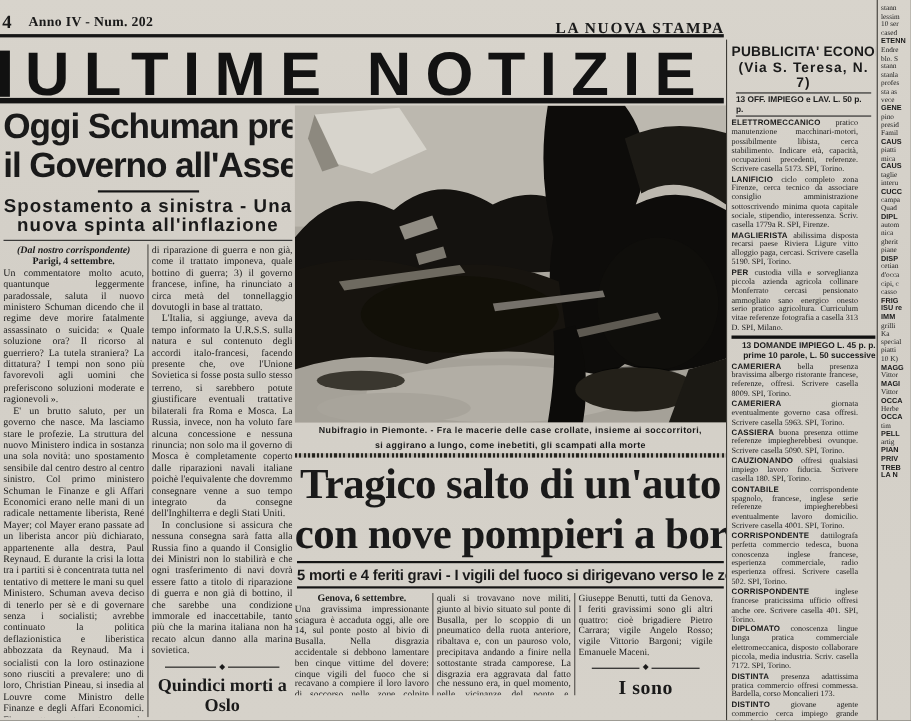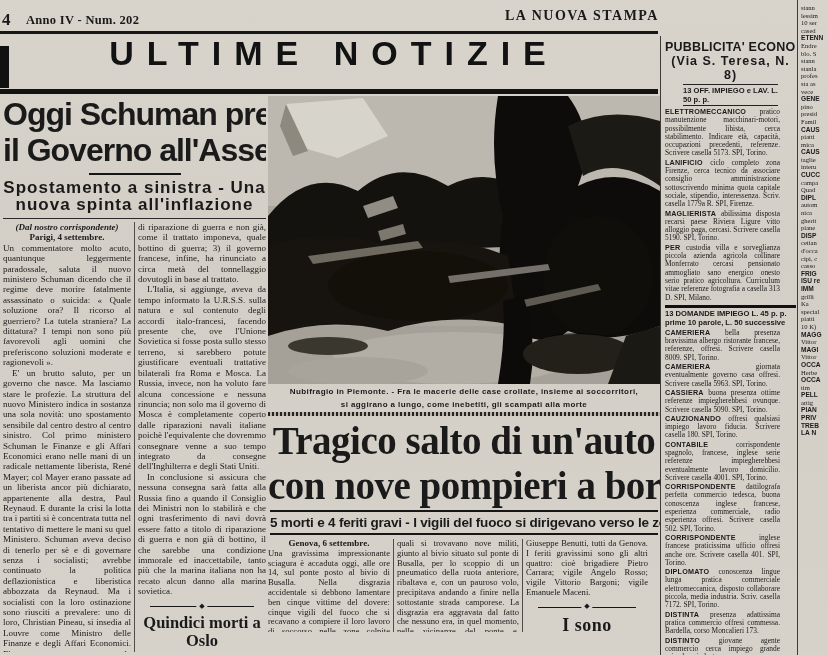--- a/index.html
+++ b/index.html
@@ -4,26 +4,26 @@
 <style>
   html,body{margin:0;padding:0;background:#8a8880;}
   #page{
     position:relative;width:828px;height:655px;overflow:hidden;
     background:linear-gradient(180deg,#d8d4cc 0%,#d3cfc7 40%,#d6d2ca 100%);
     color:#1a1a1a;font-family:"Liberation Serif",serif;
   }
   
   .mast-pagenum{position:absolute;left:2px;top:10px;font-size:17px;font-weight:bold;}
   .mast-issue{position:absolute;left:26px;top:13px;font-size:12.5px;font-weight:bold;letter-spacing:.3px;}
-  .mast-title{position:absolute;left:505px;top:8px;font-size:14px;font-weight:bold;letter-spacing:1.5px;}
+  .mast-title{position:absolute;left:505px;top:19px;font-size:14px;font-weight:bold;letter-spacing:1.5px;}
   .mast-rule{position:absolute;left:0;top:31px;width:658px;height:3px;background:#161616;}
   
   .banner-stub{position:absolute;left:0;top:46px;width:9px;height:42px;background:#111;}
   .banner{position:absolute;left:14px;top:34px;width:640px;text-align:center;
-    font-family:"Liberation Sans",sans-serif;font-weight:bold;font-size:34px;
+    font-family:"Liberation Sans",sans-serif;font-weight:bold;font-size:56px;
     letter-spacing:13px;white-space:nowrap;color:#121212;}
   .banner-rule{position:absolute;left:0;top:89px;width:658px;height:5px;background:#131313;}
   
   .schuman{position:absolute;left:3px;top:96px;width:263px;height:559px;overflow:hidden;}
   .schuman h1{margin:0;text-align:center;font-family:"Liberation Sans",sans-serif;
     font-size:32px;line-height:36px;font-weight:bold;letter-spacing:-1px;white-space:nowrap;}
   .short-rule{width:92px;height:2px;background:#161616;margin:5px auto 4px auto;}
   .schuman h2{margin:0;text-align:center;font-family:Liberation Sans, sans-serif;
     font-size:17px;line-height:17px;font-weight:bold;letter-spacing:1px;white-space:nowrap;}
   .sub-rule{width:100%;height:1px;background:#2a2a2a;margin:5px 0 3px 0;}
@@ -56,24 +56,24 @@
   .threecol{display:flex;margin-top:4px;height:142px;overflow:hidden;}
   .threecol .vrule{width:1px;background:#4f4d48;margin:0 3px;}
   .tcol{width:122px;font-size:8.6px;line-height:9.8px;text-align:justify;overflow:hidden;}
   
   .classifieds{position:absolute;left:660px;top:36px;width:136px;height:619px;overflow:hidden;
     border-left:1px solid #3d3b36;padding-left:4px;box-sizing:border-box;}
   .cl-h1{margin:4px 0 0 0;font-family:"Liberation Sans",sans-serif;font-weight:bold;
     font-size:12.5px;letter-spacing:.2px;text-align:center;white-space:nowrap;}
   .cl-h2{margin:0 0 2px 0;font-family:"Liberation Sans",sans-serif;font-weight:bold;
     font-size:12.5px;letter-spacing:1px;text-align:center;}
-  .cl-sec{border-top:1px solid #222;border-bottom:1px solid #222;margin:2px 18px;
+  .cl-sec{border-top:1px solid #222;border-bottom:1px solid #222;margin:2px 4px;
     font-weight:bold;font-size:7.6px;padding:1px 0;font-family:"Liberation Sans",sans-serif;}
   .cl-sec2{border-top:3px solid #111;margin:3px 0 2px 0;font-weight:bold;font-size:7.6px;
-    padding-top:1px;font-family:"Liberation Sans",sans-serif;}
+    padding-top:1px;font-family:"Liberation Sans",sans-serif;text-align:right;}
   .adlist p{margin:0 16px 1px 0;font-size:7.4px;line-height:8.3px;text-align:justify;}
   .adlist b{font-family:"Liberation Sans",sans-serif;font-size:7.2px;letter-spacing:.2px;}
   
   .edgestrip{position:absolute;left:797px;top:0;width:31px;height:655px;overflow:hidden;
     border-left:1px solid #3d3b36;padding:4px 0 0 3px;box-sizing:border-box;}
   .edgestrip div{font-size:6.6px;line-height:7.6px;white-space:nowrap;}
   .edgestrip div.b{font-weight:bold;font-family:"Liberation Sans",sans-serif;}
 </style>
 </head>
 <body>
@@ -177,21 +177,21 @@
           <div class="divider"></div>
           <h3>I sono dell'alluvione</h3>
 
         </div>
       </div>
     </div>
   </div>
 
   <div class="classifieds">
     <div class="cl-h1">PUBBLICITA' ECONOMICA</div>
-    <div class="cl-h2">(Via S. Teresa, N. 8)</div>
+    <div class="cl-h2">(Via S. Teresa, N. 7)</div>
     <div class="cl-sec">13 OFF. IMPIEGO e LAV. L. 50 p. p.</div>
     <div class="adlist">
         <p><b>ELETTROMECCANICO </b>pratico manutenzione macchinari-motori, possibilmente libista, cerca stabilimento. Indicare età, capacità, occupazioni precedenti, referenze. Scrivere casella 5173. SPI, Torino.</p>
         <p><b>LANIFICIO </b>ciclo completo zona Firenze, cerca tecnico da associare consiglio amministrazione sottoscrivendo minima quota capitale sociale, stipendio, interessenza. Scriv. casella 1779a R. SPI, Firenze.</p>
         <p><b>MAGLIERISTA </b>abilissima disposta recarsi paese Riviera Ligure vitto alloggio paga, cercasi. Scrivere casella 5190. SPI, Torino.</p>
         <p><b>PER </b>custodia villa e sorveglianza piccola azienda agricola collinare Monferrato cercasi pensionato ammogliato sano energico onesto serio pratico agricoltura. Curriculum vitae referenze fotografia a casella 313 D. SPI, Milano.</p>
       </div>
     <div class="cl-sec2">13 DOMANDE IMPIEGO L. 45 p. p. prime 10 parole, L. 50 successive</div>
     <div class="adlist">
         <p><b>CAMERIERA </b>bella presenza bravissima albergo ristorante francese, referenze, offresi. Scrivere casella 8009. SPI, Torino.</p>

